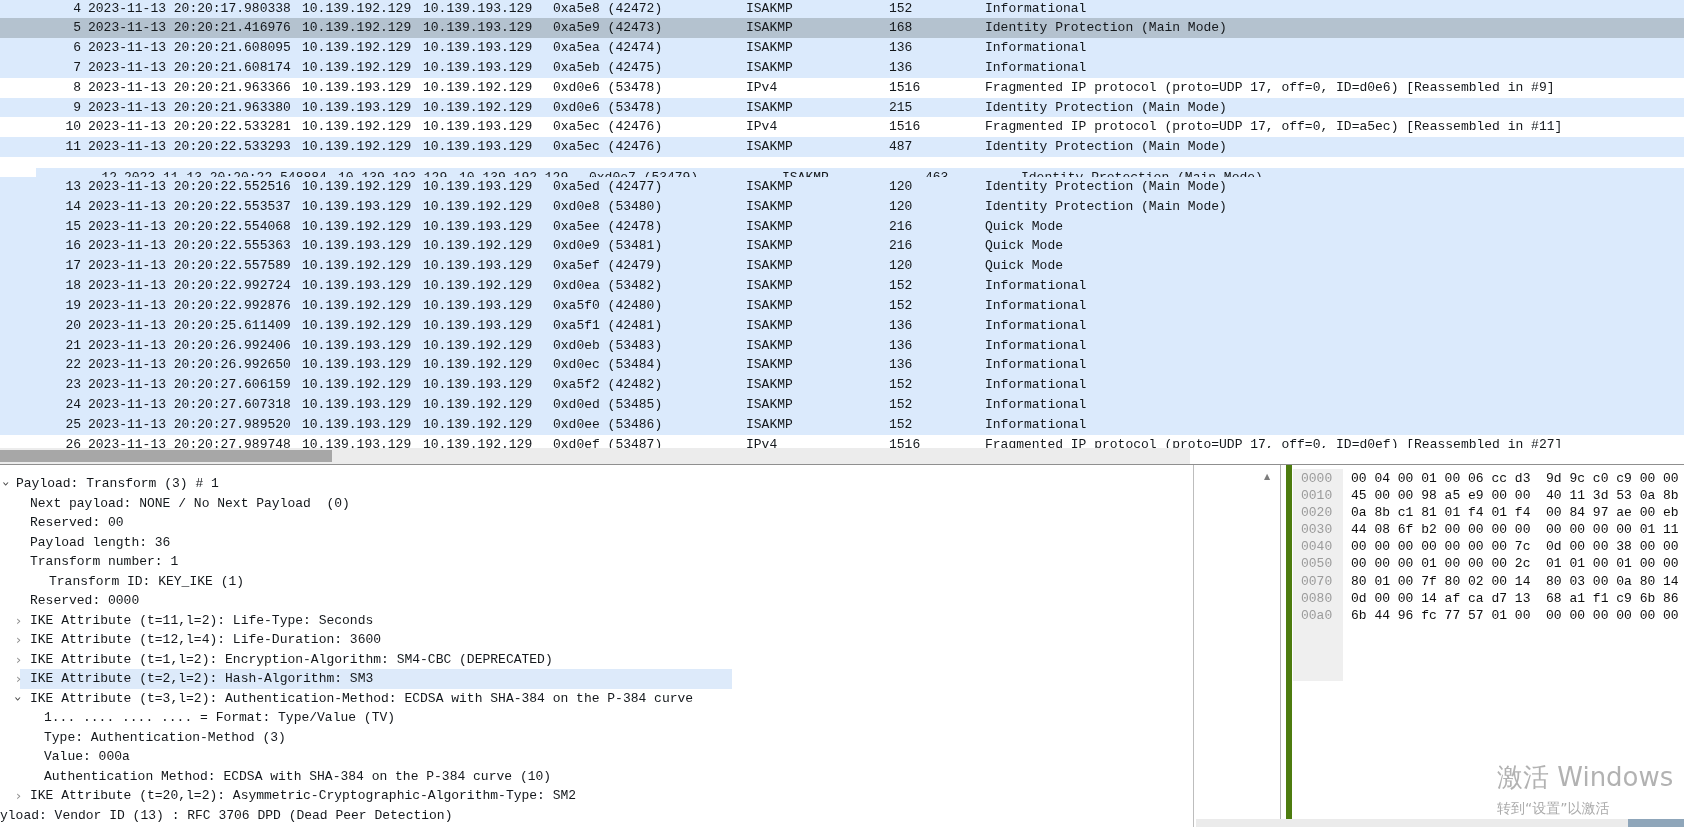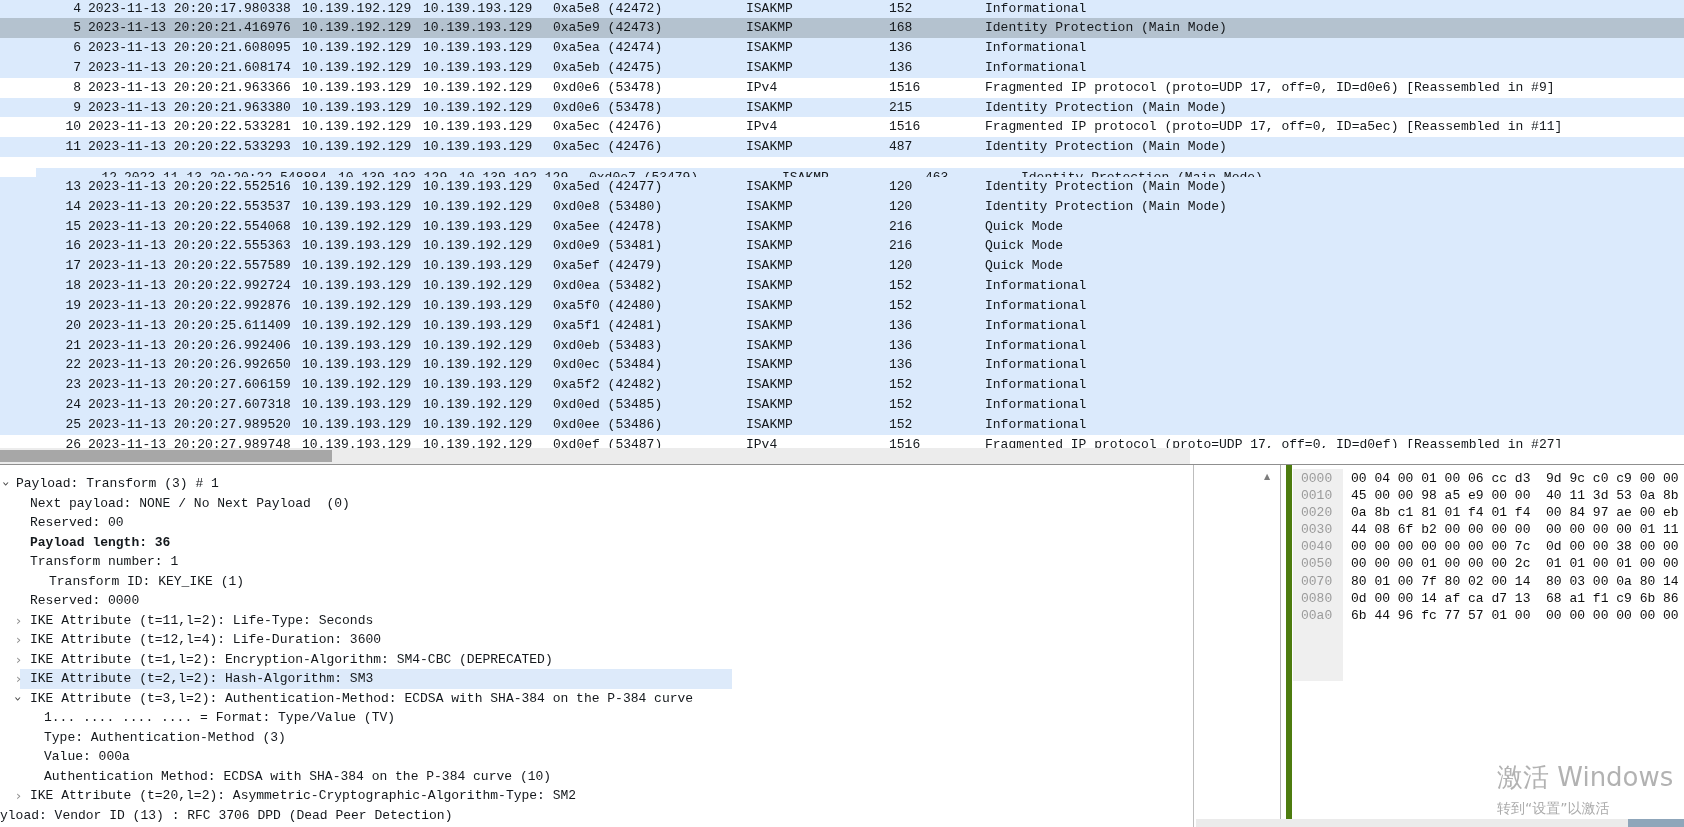--- a/index.html
+++ b/index.html
@@ -302,21 +302,21 @@
         <span class="ar exp" style="left: 4px;">›</span>
         <span class="dtext" style="left: 16px;">Payload: Transform (3) # 1</span>
       </div>
       <div class="drow">
         <span class="dtext" style="left: 30px;">Next payload: NONE / No Next Payload  (0)</span>
       </div>
       <div class="drow">
         <span class="dtext" style="left: 30px;">Reserved: 00</span>
       </div>
       <div class="drow">
-        <span class="dtext" style="left: 30px; font-weight: bold;">Payload length: 36</span>
+        <span class="dtext" style="left: 30px;">Payload length: 36</span>
       </div>
       <div class="drow">
         <span class="dtext" style="left: 30px;">Transform number: 1</span>
       </div>
       <div class="drow">
         <span class="dtext" style="left: 33px; margin-left: 16px;">Transform ID: KEY_IKE (1)</span>
       </div>
       <div class="drow">
         <span class="dtext" style="left: 30px;">Reserved: 0000</span>
       </div>

